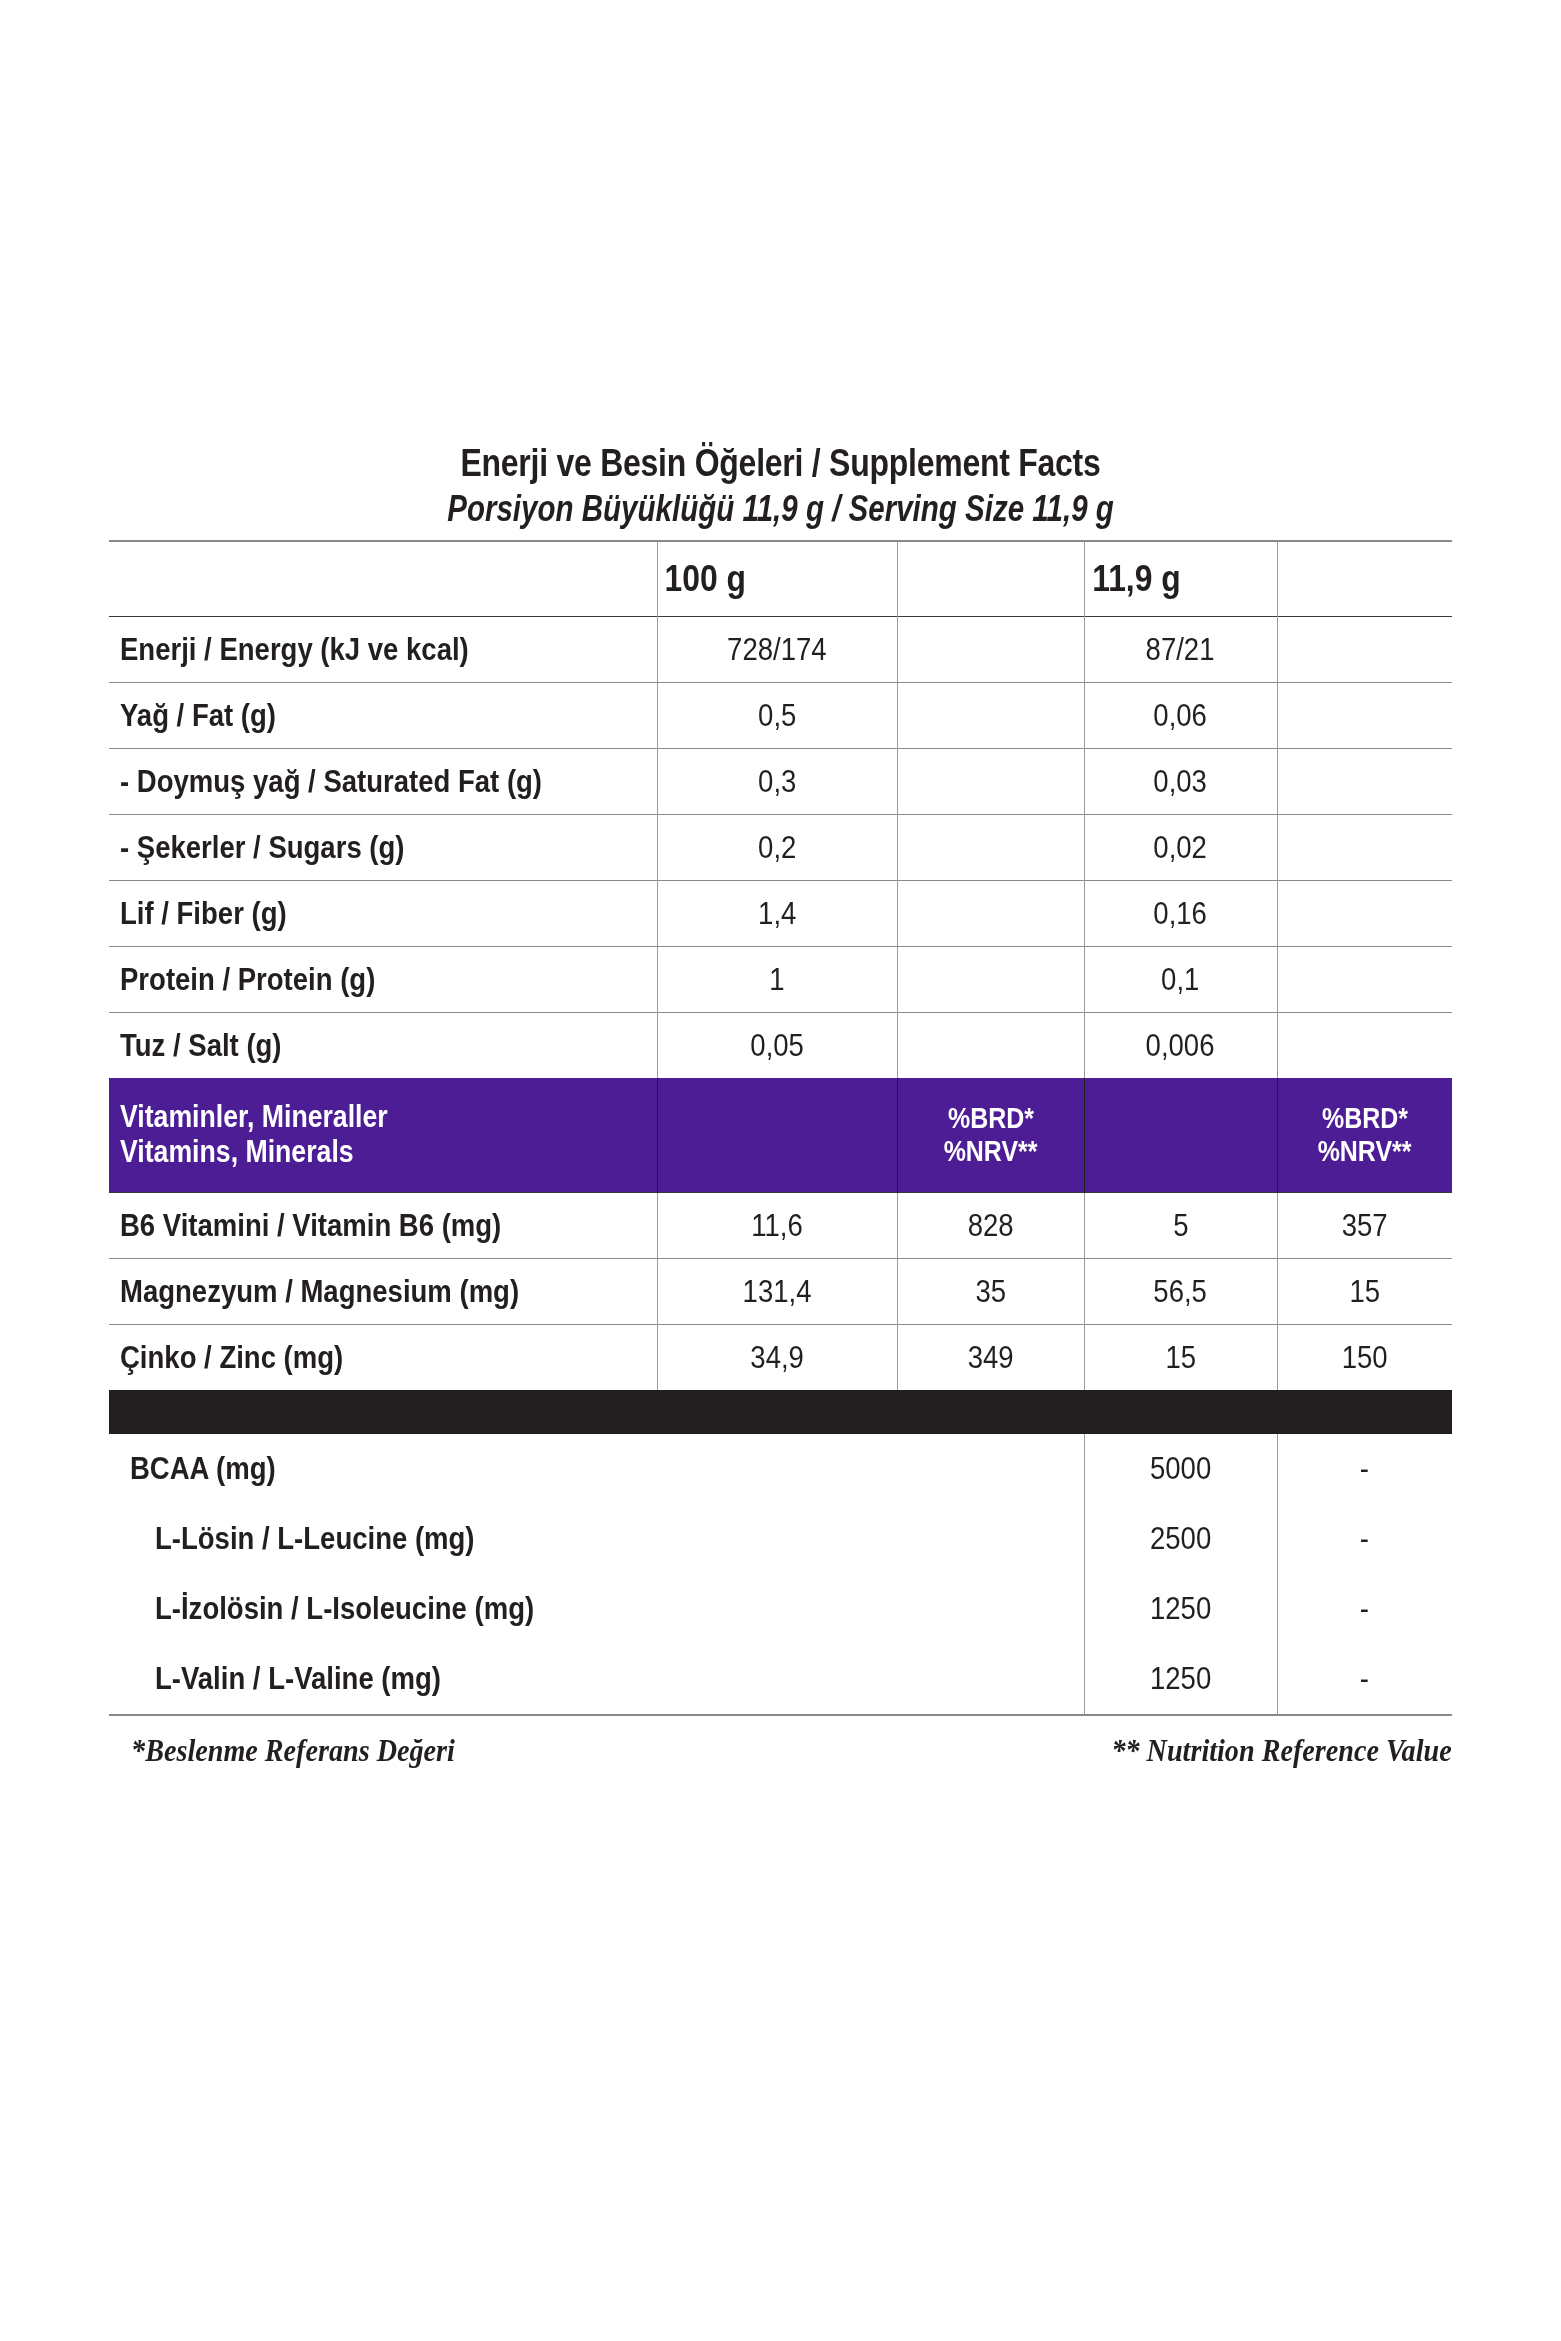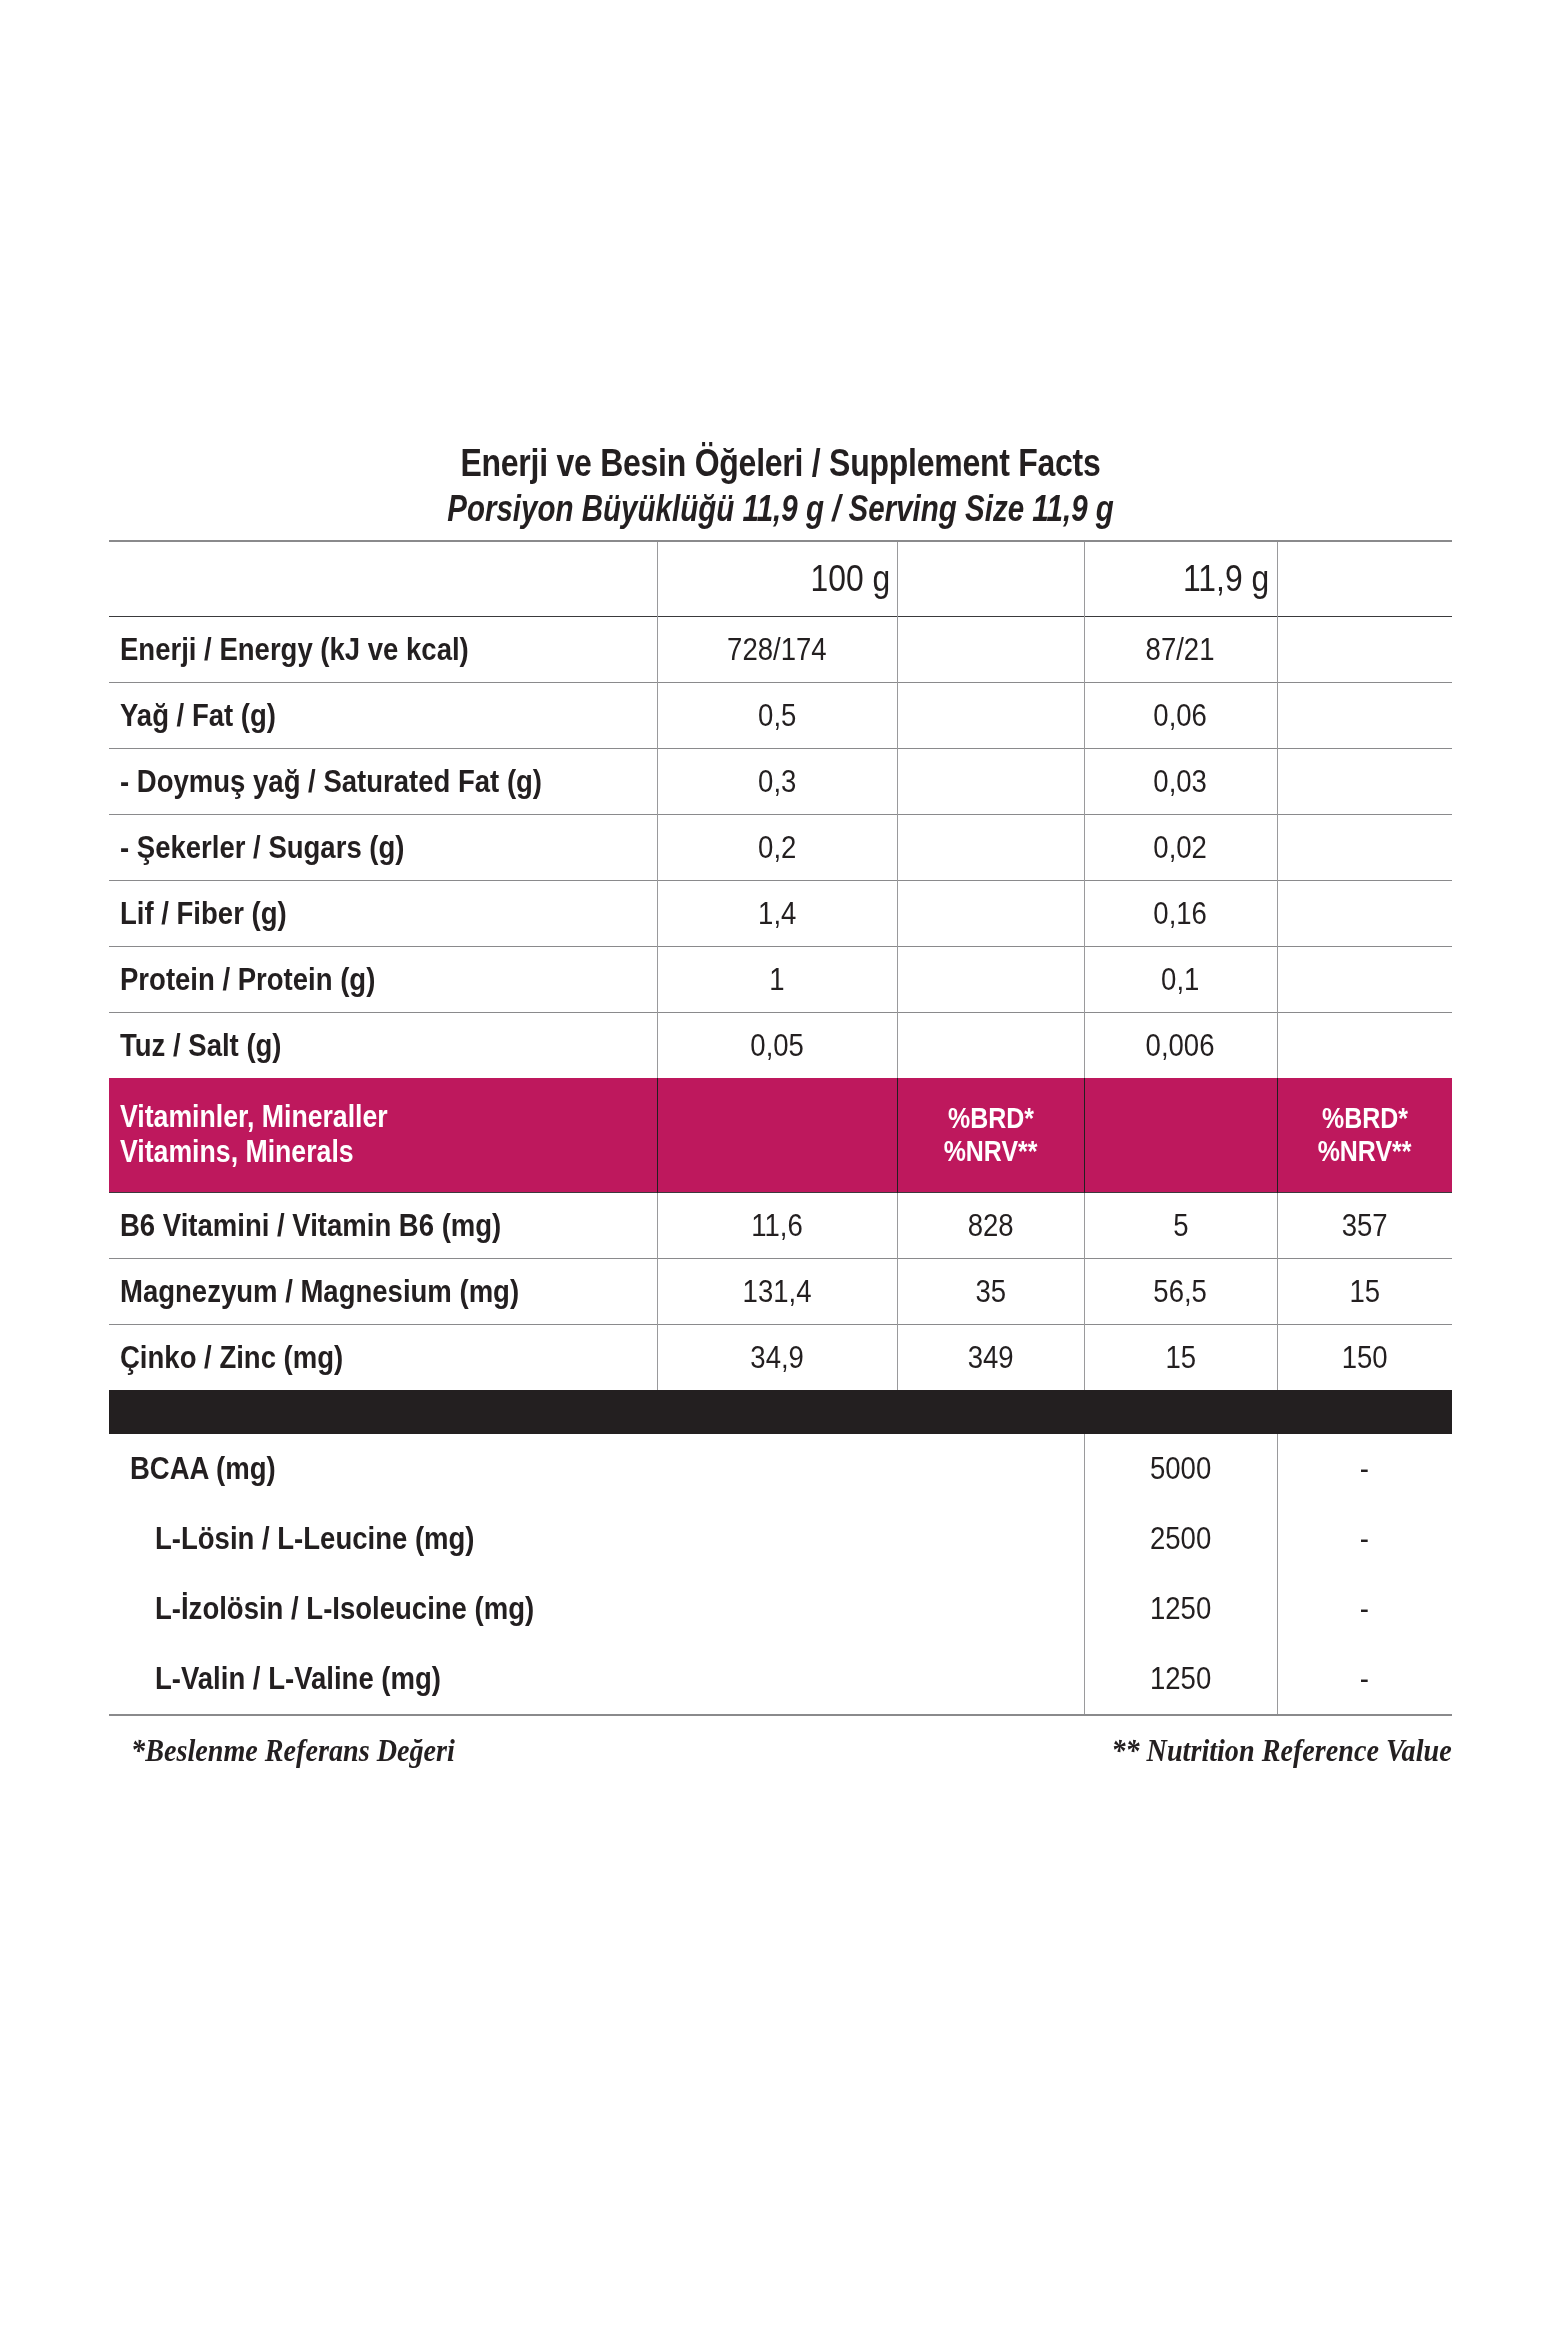--- a/index.html
+++ b/index.html
@@ -105,30 +105,30 @@
     text-align: center;
     white-space: nowrap;
   }
   .val-inner {
     display: inline-block;
     transform: scaleX(0.86);
     transform-origin: center center;
   }
   .cell-head {
     font-size: 37px;
-    font-weight: 400;
-    text-align: right;
+    font-weight: 700;
+    text-align: left;
   }
 
   .row-head td { height: 74px; }
   .row-std  td { height: 65px; }
 
   
   .band td {
-    background: #be185d;
+    background: #4c1d95;
     color: #ffffff;
     height: 114px;
   }
   .band .vsep { border-left: 1.2px solid #231f20; }
   .band-label {
     font-size: 31px;
     font-weight: 700;
     line-height: 1.12;
     padding-left: 11.2px !important;
     white-space: nowrap;

